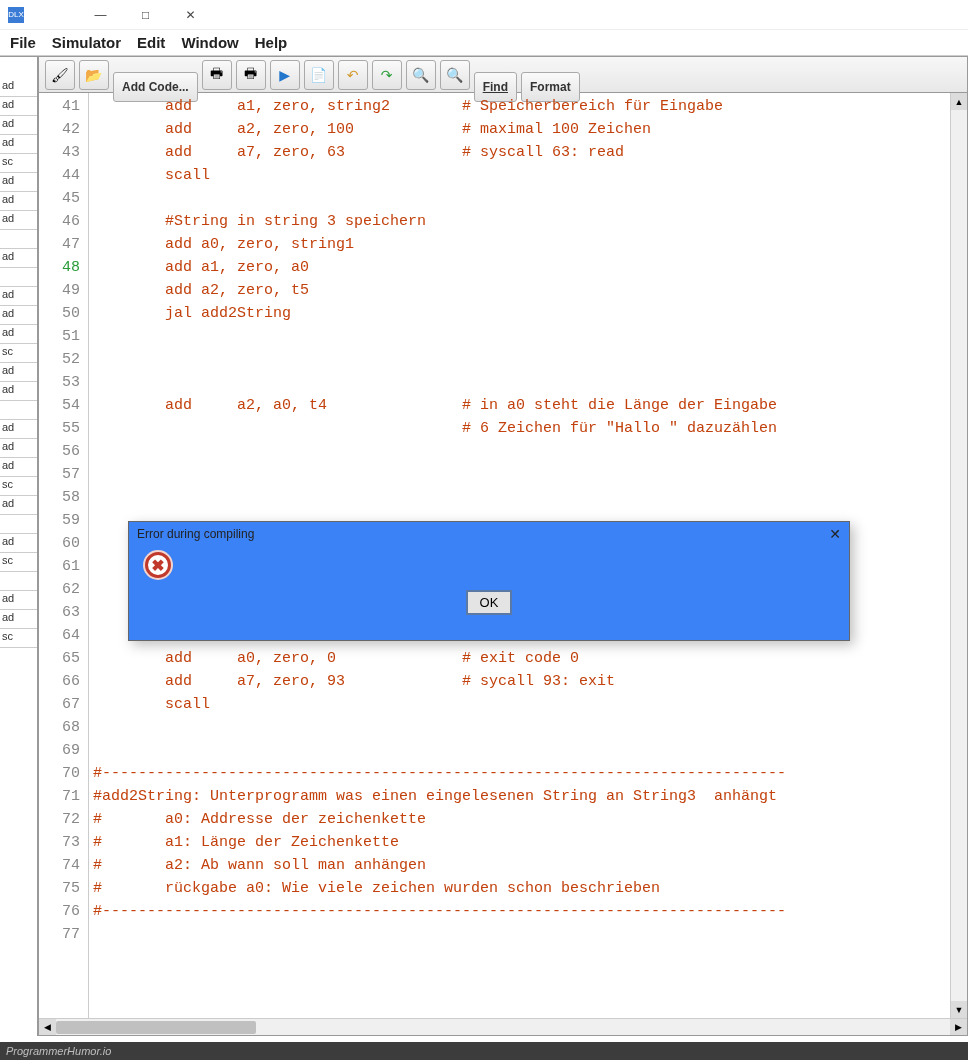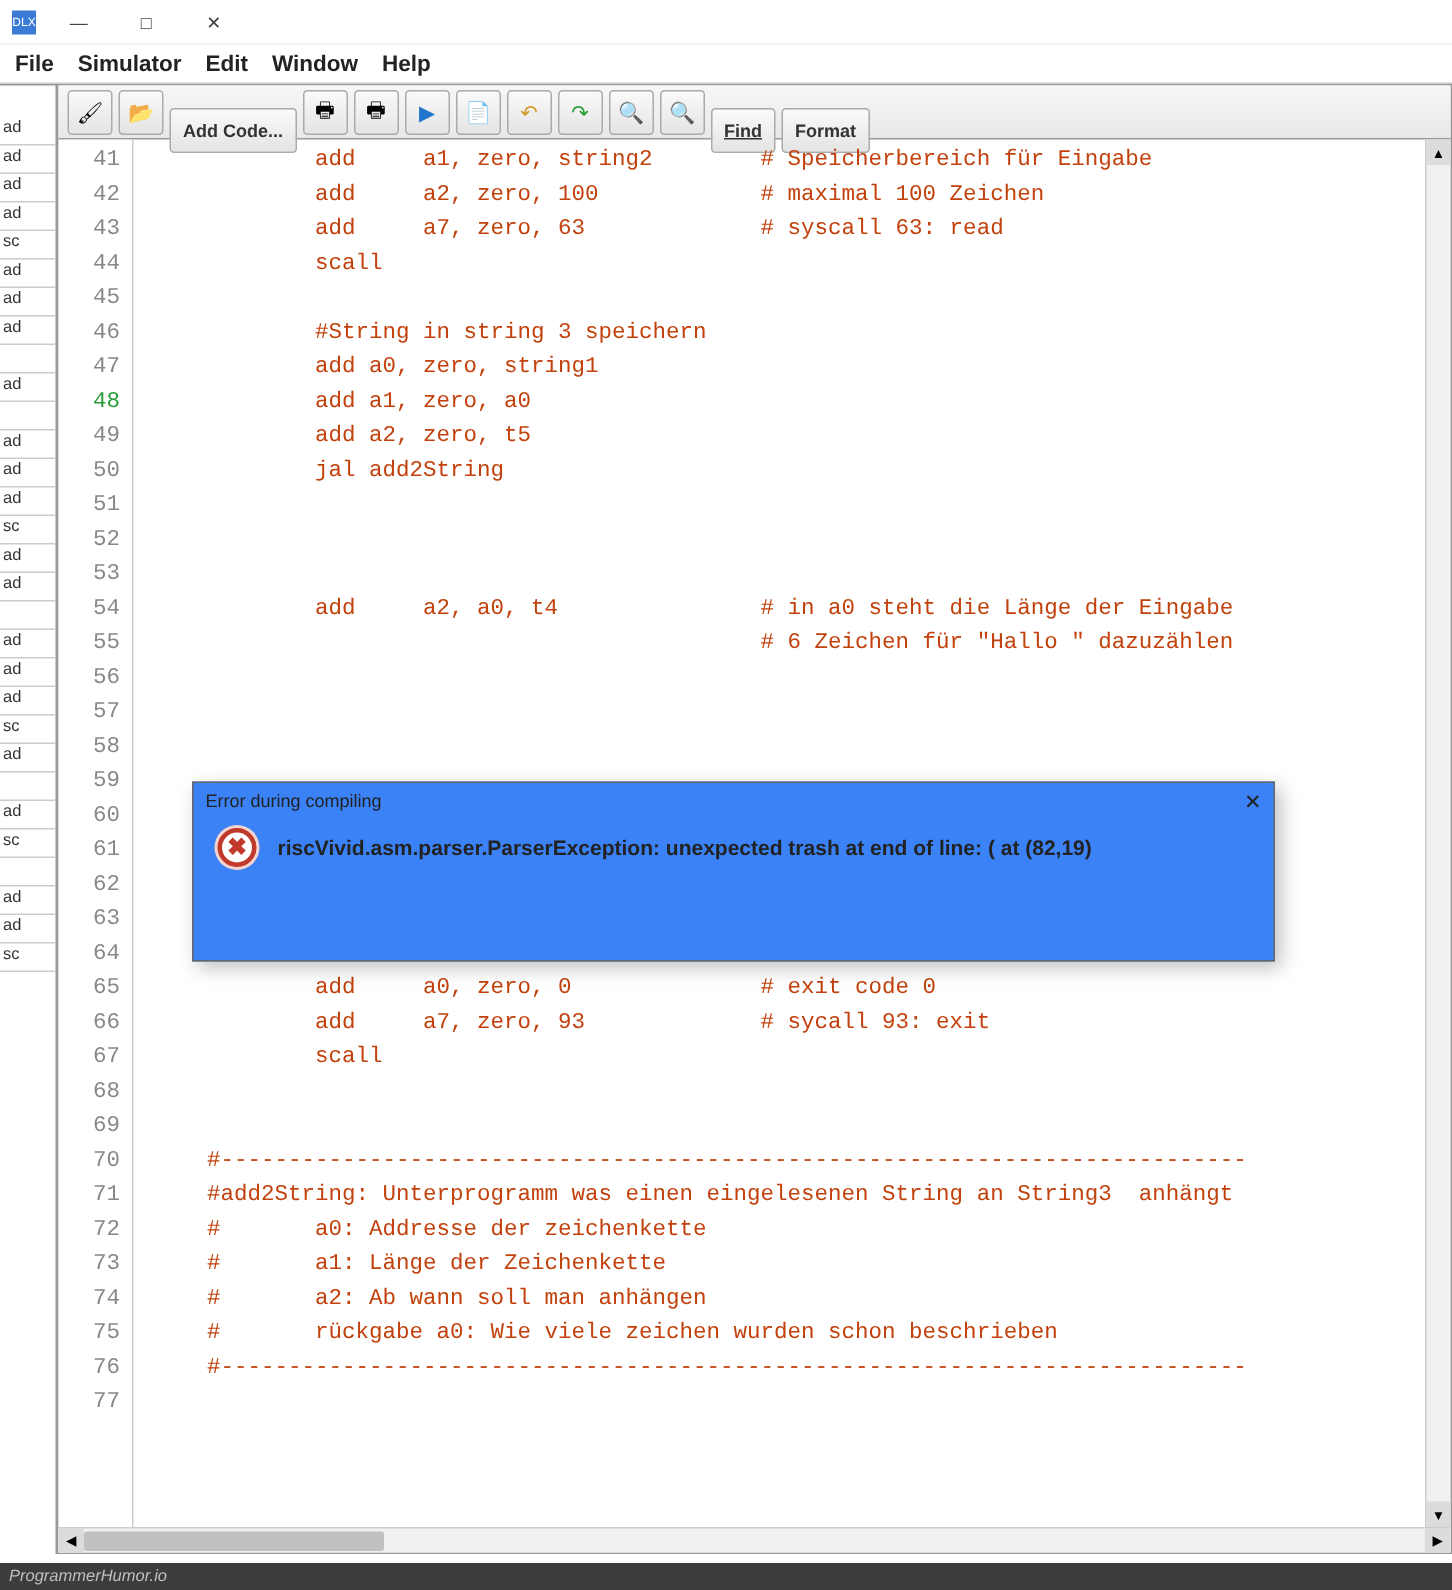--- a/index.html
+++ b/index.html
@@ -11,20 +11,21 @@
     overflow: hidden;
     position: relative;
   }
   .titlebar {
     height: 30px;
     display: flex;
     align-items: center;
     padding: 0 8px;
     background: #fff;
     border-bottom: 1px solid #eee;
+    gap: 48px;
   }
   .titlebar .appicon {
     width: 16px; height: 16px;
     background: #3a7bd5;
     margin-right: 6px;
     font-size: 8px; color:#fff; display:flex; align-items:center; justify-content:center;
   }
   .titlebar .title { font-size: 12px; color: #555; flex: 1; }
   .titlebar .winbtns { display:flex; gap:0; }
   .titlebar .winbtn { width:45px; height:30px; display:flex; align-items:center; justify-content:center; font-size:12px; color:#444; }
@@ -53,21 +54,21 @@
     border-bottom:1px solid #999;
     display:flex; align-items:center; padding:2px 6px; gap:4px;
   }
   .tbtn {
     width:30px; height:30px; border:1px solid #aaa; border-radius:3px;
     background:linear-gradient(#fafafa,#e4e4e4);
     display:flex; align-items:center; justify-content:center;
     font-size:14px;
   }
   .tbtn.txt { width:auto; padding:0 8px; font-size:12px; color:#333; font-weight:bold;margin-top:24px; }
-  .codewrap { flex:1; display:flex; overflow:hidden; position:relative;gap:45px; }
+  .codewrap { flex:1; display:flex; overflow:hidden; position:relative; }
   .gutter {
     width:50px; background:#fff; border-right:1px solid #ccc;
     font-family: "Consolas","Courier New",monospace; font-size:15px;
     color:#888; text-align:right; padding-right:8px; line-height:23px; padding-top:2px;
   }
   .gutter div.cur { color:#2a9d3a; }
   .code {
     flex:1; font-family:"Consolas","Courier New",monospace; font-size:15px;
     color:#c2410c; line-height:23px; padding-left:4px; padding-top:2px;
     white-space:pre; overflow:hidden;
@@ -272,19 +273,21 @@
     </div>
   </div>
 
   <div class="dialog">
     <div class="dtitle">
       <span>Error during compiling</span>
       <span class="dclose">✕</span>
     </div>
     <div class="dcontent">
       <div class="derricon">✖</div>
-      <div class="dmsg">riscVivid.asm.parser.ParserException: unexpected trash at end of line: ( at (82,19)</div>
+    </div>
+    <div class="dbtns">
+      <button class="okbtn">OK</button>
     </div>
   </div>
 
 </div>
 
 <div class="footer">ProgrammerHumor.io</div>
 
 </body></html>

